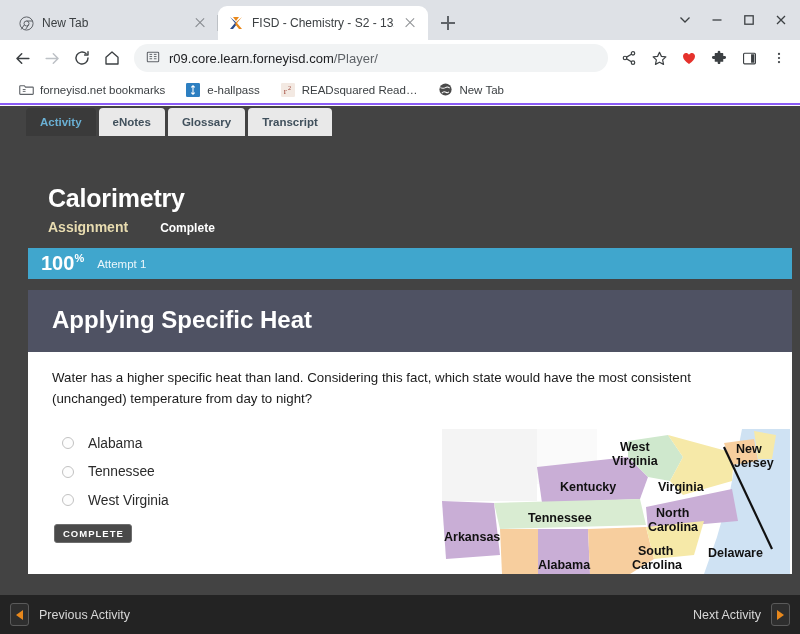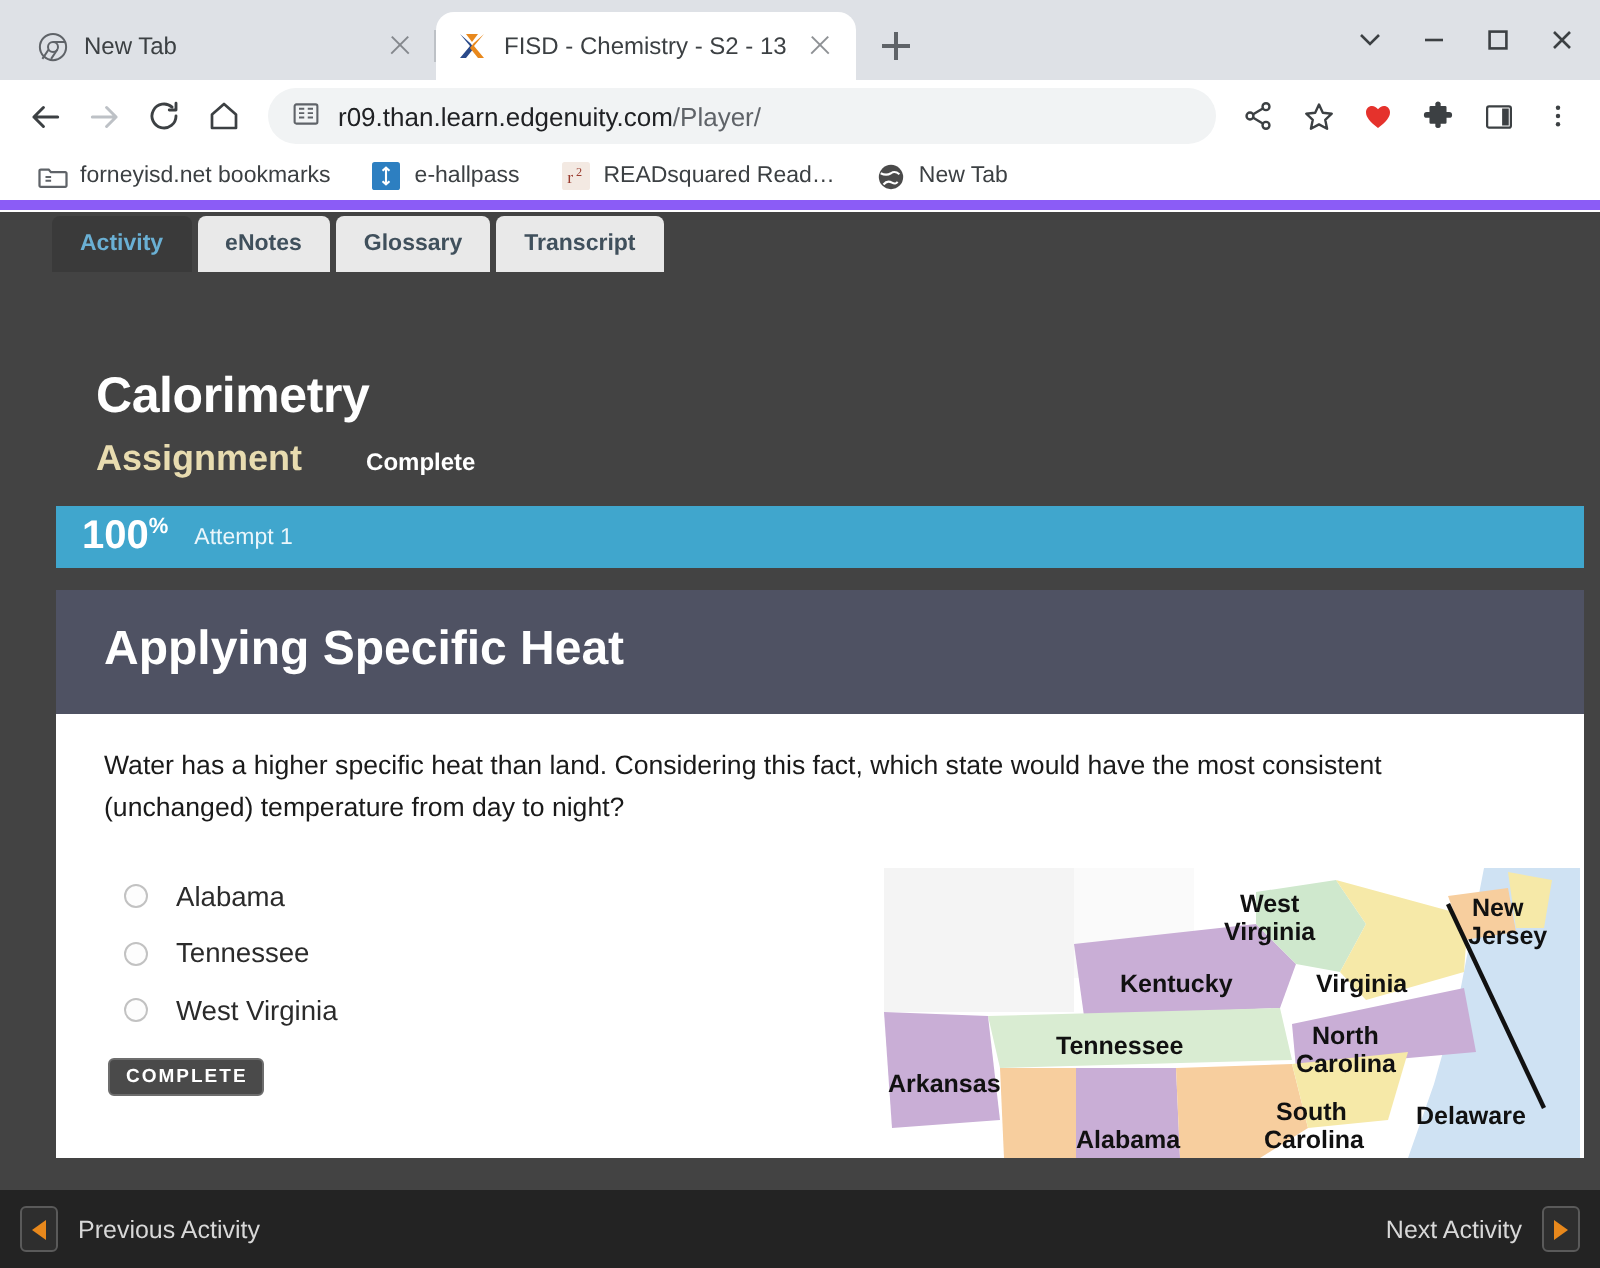--- a/index.html
+++ b/index.html
@@ -89,21 +89,21 @@
   .tool-icons { display: flex; align-items: center; gap: 4px; }
   .tool-icon {
     width: 26px; height: 26px; display: flex;
     align-items: center; justify-content: center; color: #5f6368;
   }
 
   
   .bookmarks {
     height: 29px; background: #ffffff;
     display: flex; align-items: center; padding: 0 10px; gap: 4px;
-    border-bottom: 5px solid #8b5cf6;
+    border-bottom: 2px solid #8b5cf6;
   }
   .bm {
     display: flex; align-items: center; gap: 6px;
     padding: 3px 8px; border-radius: 4px;
     font-size: 11.5px; color: #3c4043; white-space: nowrap;
   }
   .bm-ico {
     width: 16px; height: 16px; flex: 0 0 16px;
     display: flex; align-items: center; justify-content: center;
   }
@@ -127,21 +127,21 @@
 
   .hero {
     padding: 48px 8px 0 8px;
     margin-left: 20px;
   }
   .hero h1 {
     font-size: 25px; color: #ffffff; font-weight: bold;
     letter-spacing: -0.2px;
   }
   .hero-sub { margin-top: 6px; display: flex; align-items: baseline; gap: 32px; }
-  .hero-sub .assign { font-size: 18px; font-weight: bold; color: #e8dcb0; }
+  .hero-sub .assign { font-size: 14px; font-weight: bold; color: #e8dcb0; }
   .hero-sub .status { font-size: 12px; font-weight: bold; color: #ffffff; }
 
   .scorebar {
     margin: 13px 8px 0 8px; height: 31px; background: #40a6cd;
     display: flex; align-items: center; padding-left: 13px; gap: 13px;
   }
   .score-pct { font-size: 20px; font-weight: bold; color: #ffffff; }
   .score-pct sup { font-size: 11px; font-weight: bold; vertical-align: super; }
   .score-attempt { font-size: 11.5px; color: #eaf6fb; }
 
@@ -295,21 +295,21 @@
         </svg>
     </div>
 
     <div class="omnibox">
       <span>
         <svg width="14" height="14" viewBox="0 0 16 16">
           <rect x="1.5" y="2.5" width="13" height="11" rx="1" fill="none" stroke="#5f6368" stroke-width="1.2"></rect>
           <path d="M4 5 h3 M4 7.5 h3 M4 10 h3 M9 5 h3 M9 7.5 h3 M9 10 h3" stroke="#5f6368" stroke-width="1.1"></path>
         </svg>
       </span>
-      <span class="omni-url"><span>r09.than.learn.edgenuity.com</span><span class="path">/Player/</span></span>
+      <span class="omni-url"><span>r09.core.learn.forneyisd.com</span><span class="path">/Player/</span></span>
     </div>
 
     <div class="tool-icons">
       <div class="tool-icon">
         <svg width="16" height="16" viewBox="0 0 24 24" fill="none" stroke="#3c4043" stroke-width="1.8" stroke-linecap="round">
             <circle cx="18" cy="5" r="2.6"></circle>
             <circle cx="6" cy="12" r="2.6"></circle>
             <circle cx="18" cy="19" r="2.6"></circle>
             <path d="M8.4 10.7 L15.6 6.3 M8.4 13.3 L15.6 17.7"></path>
           </svg>

